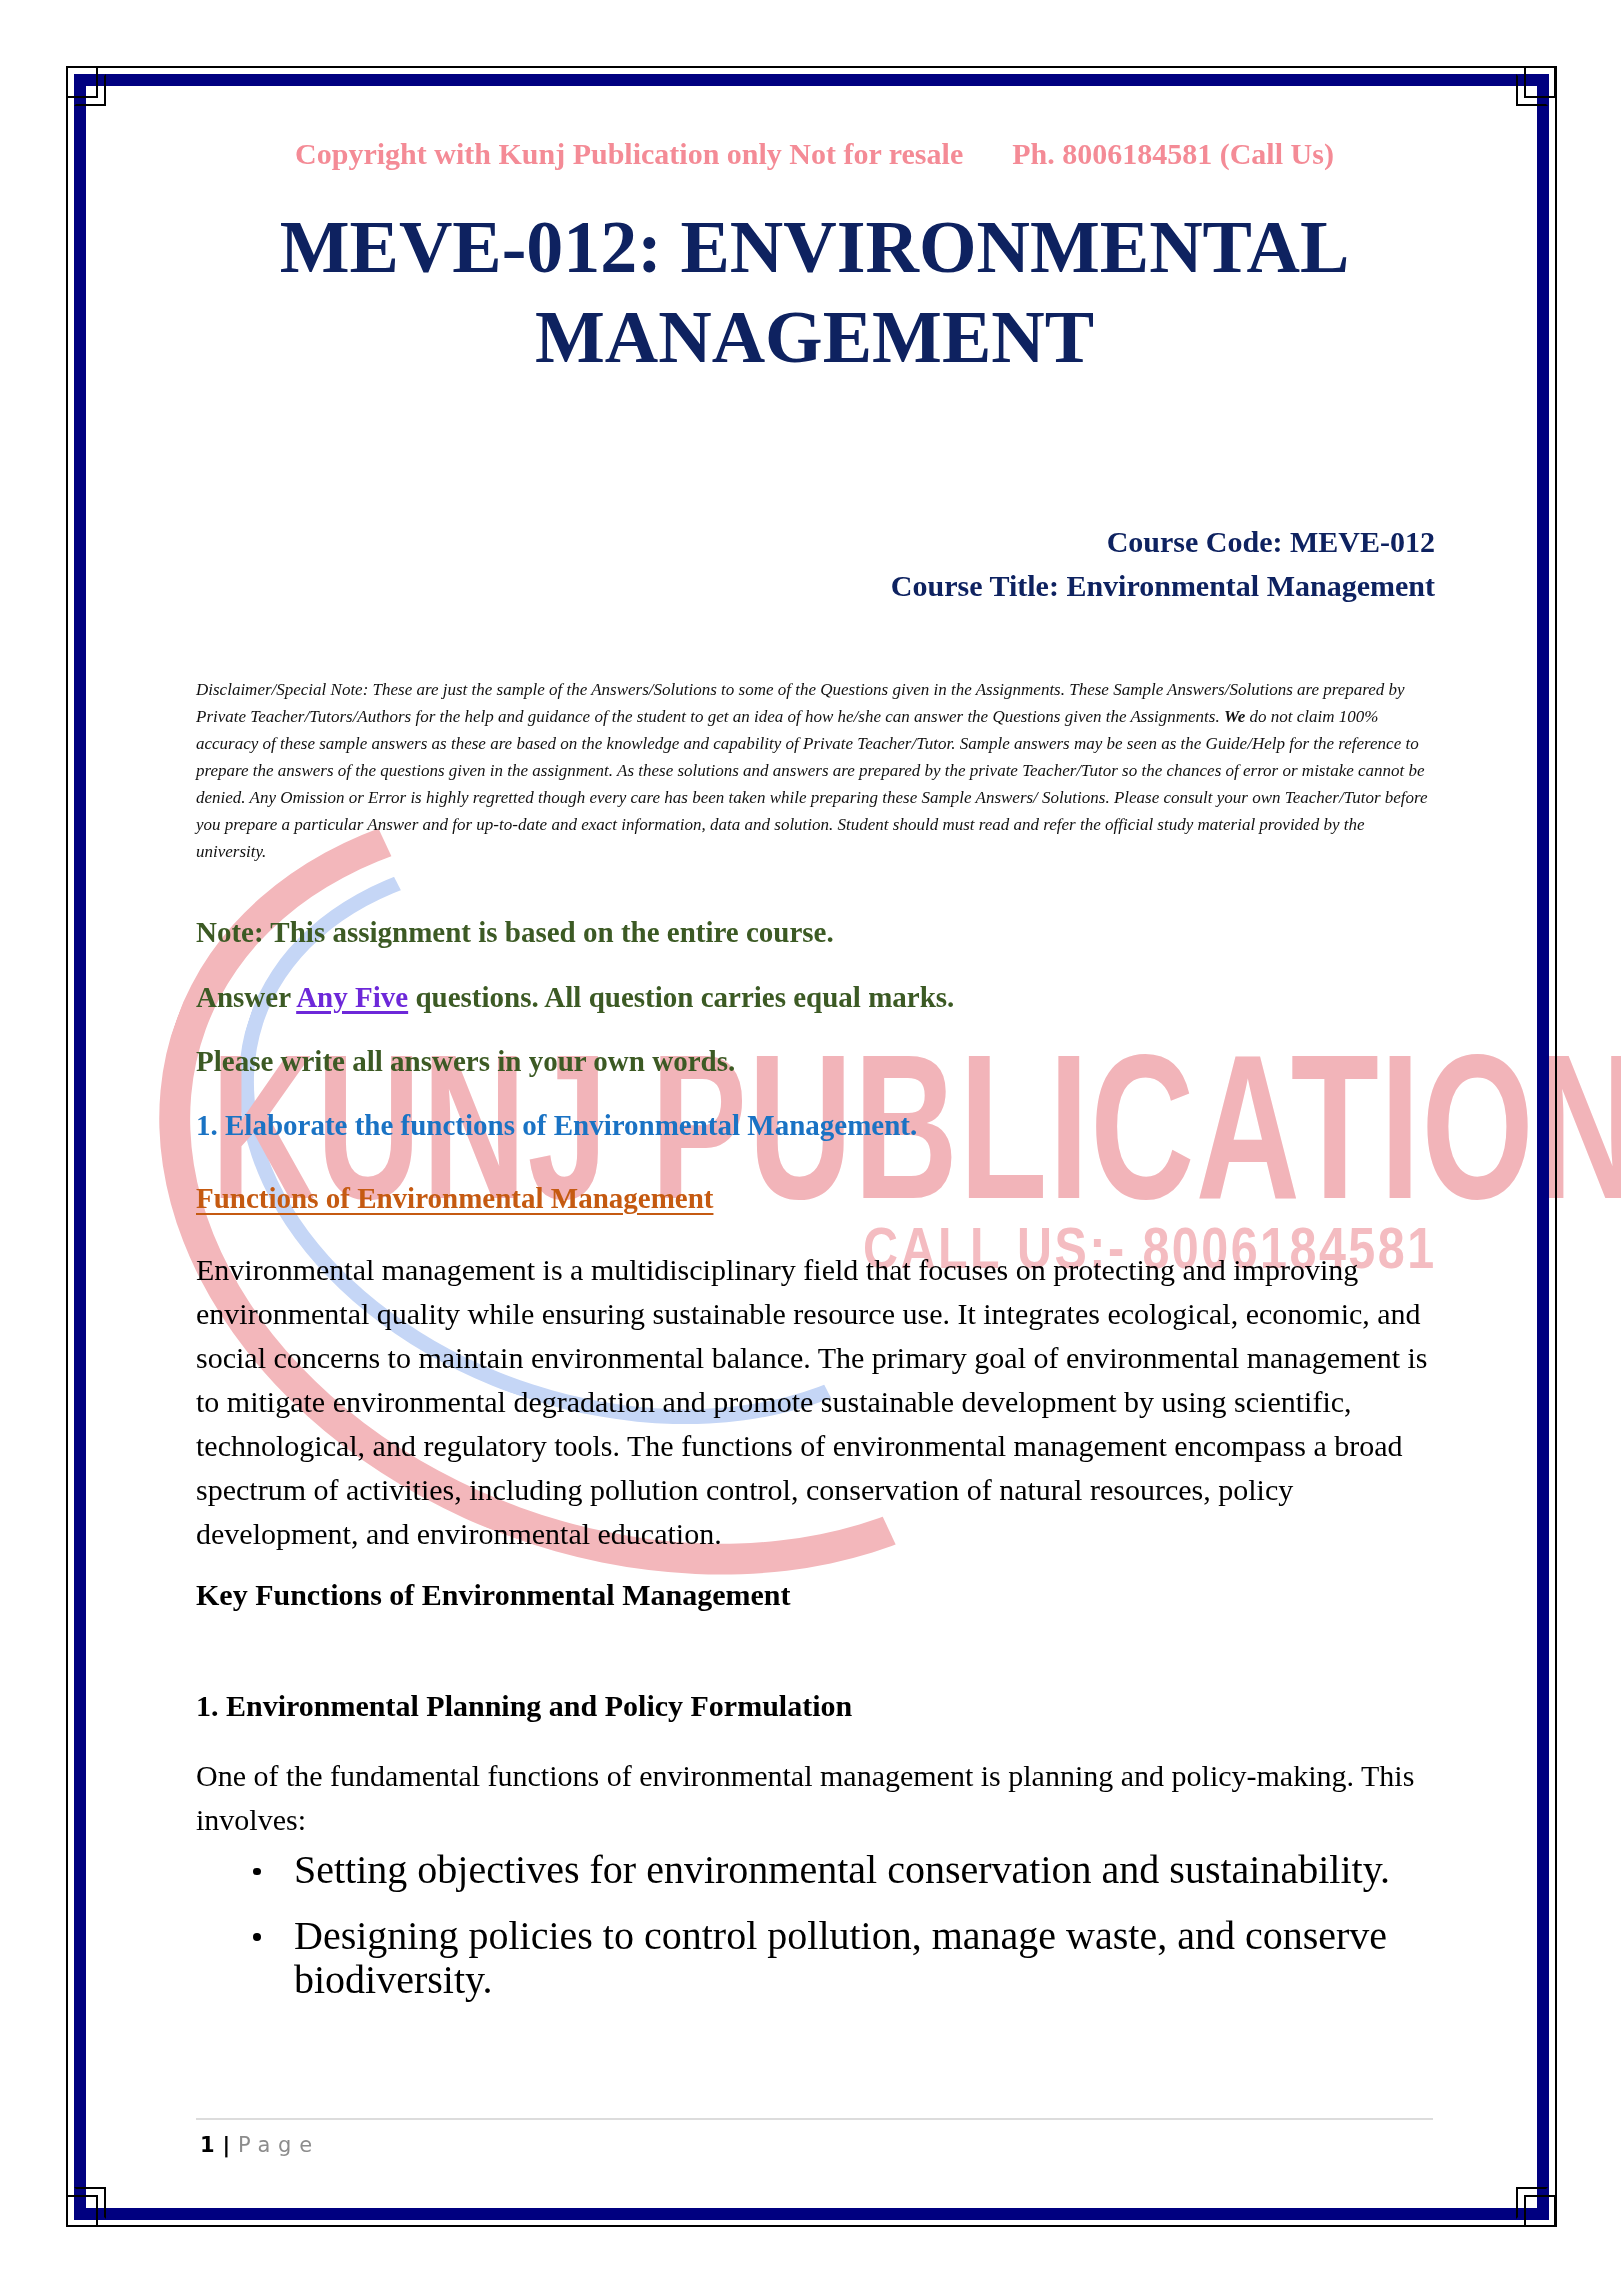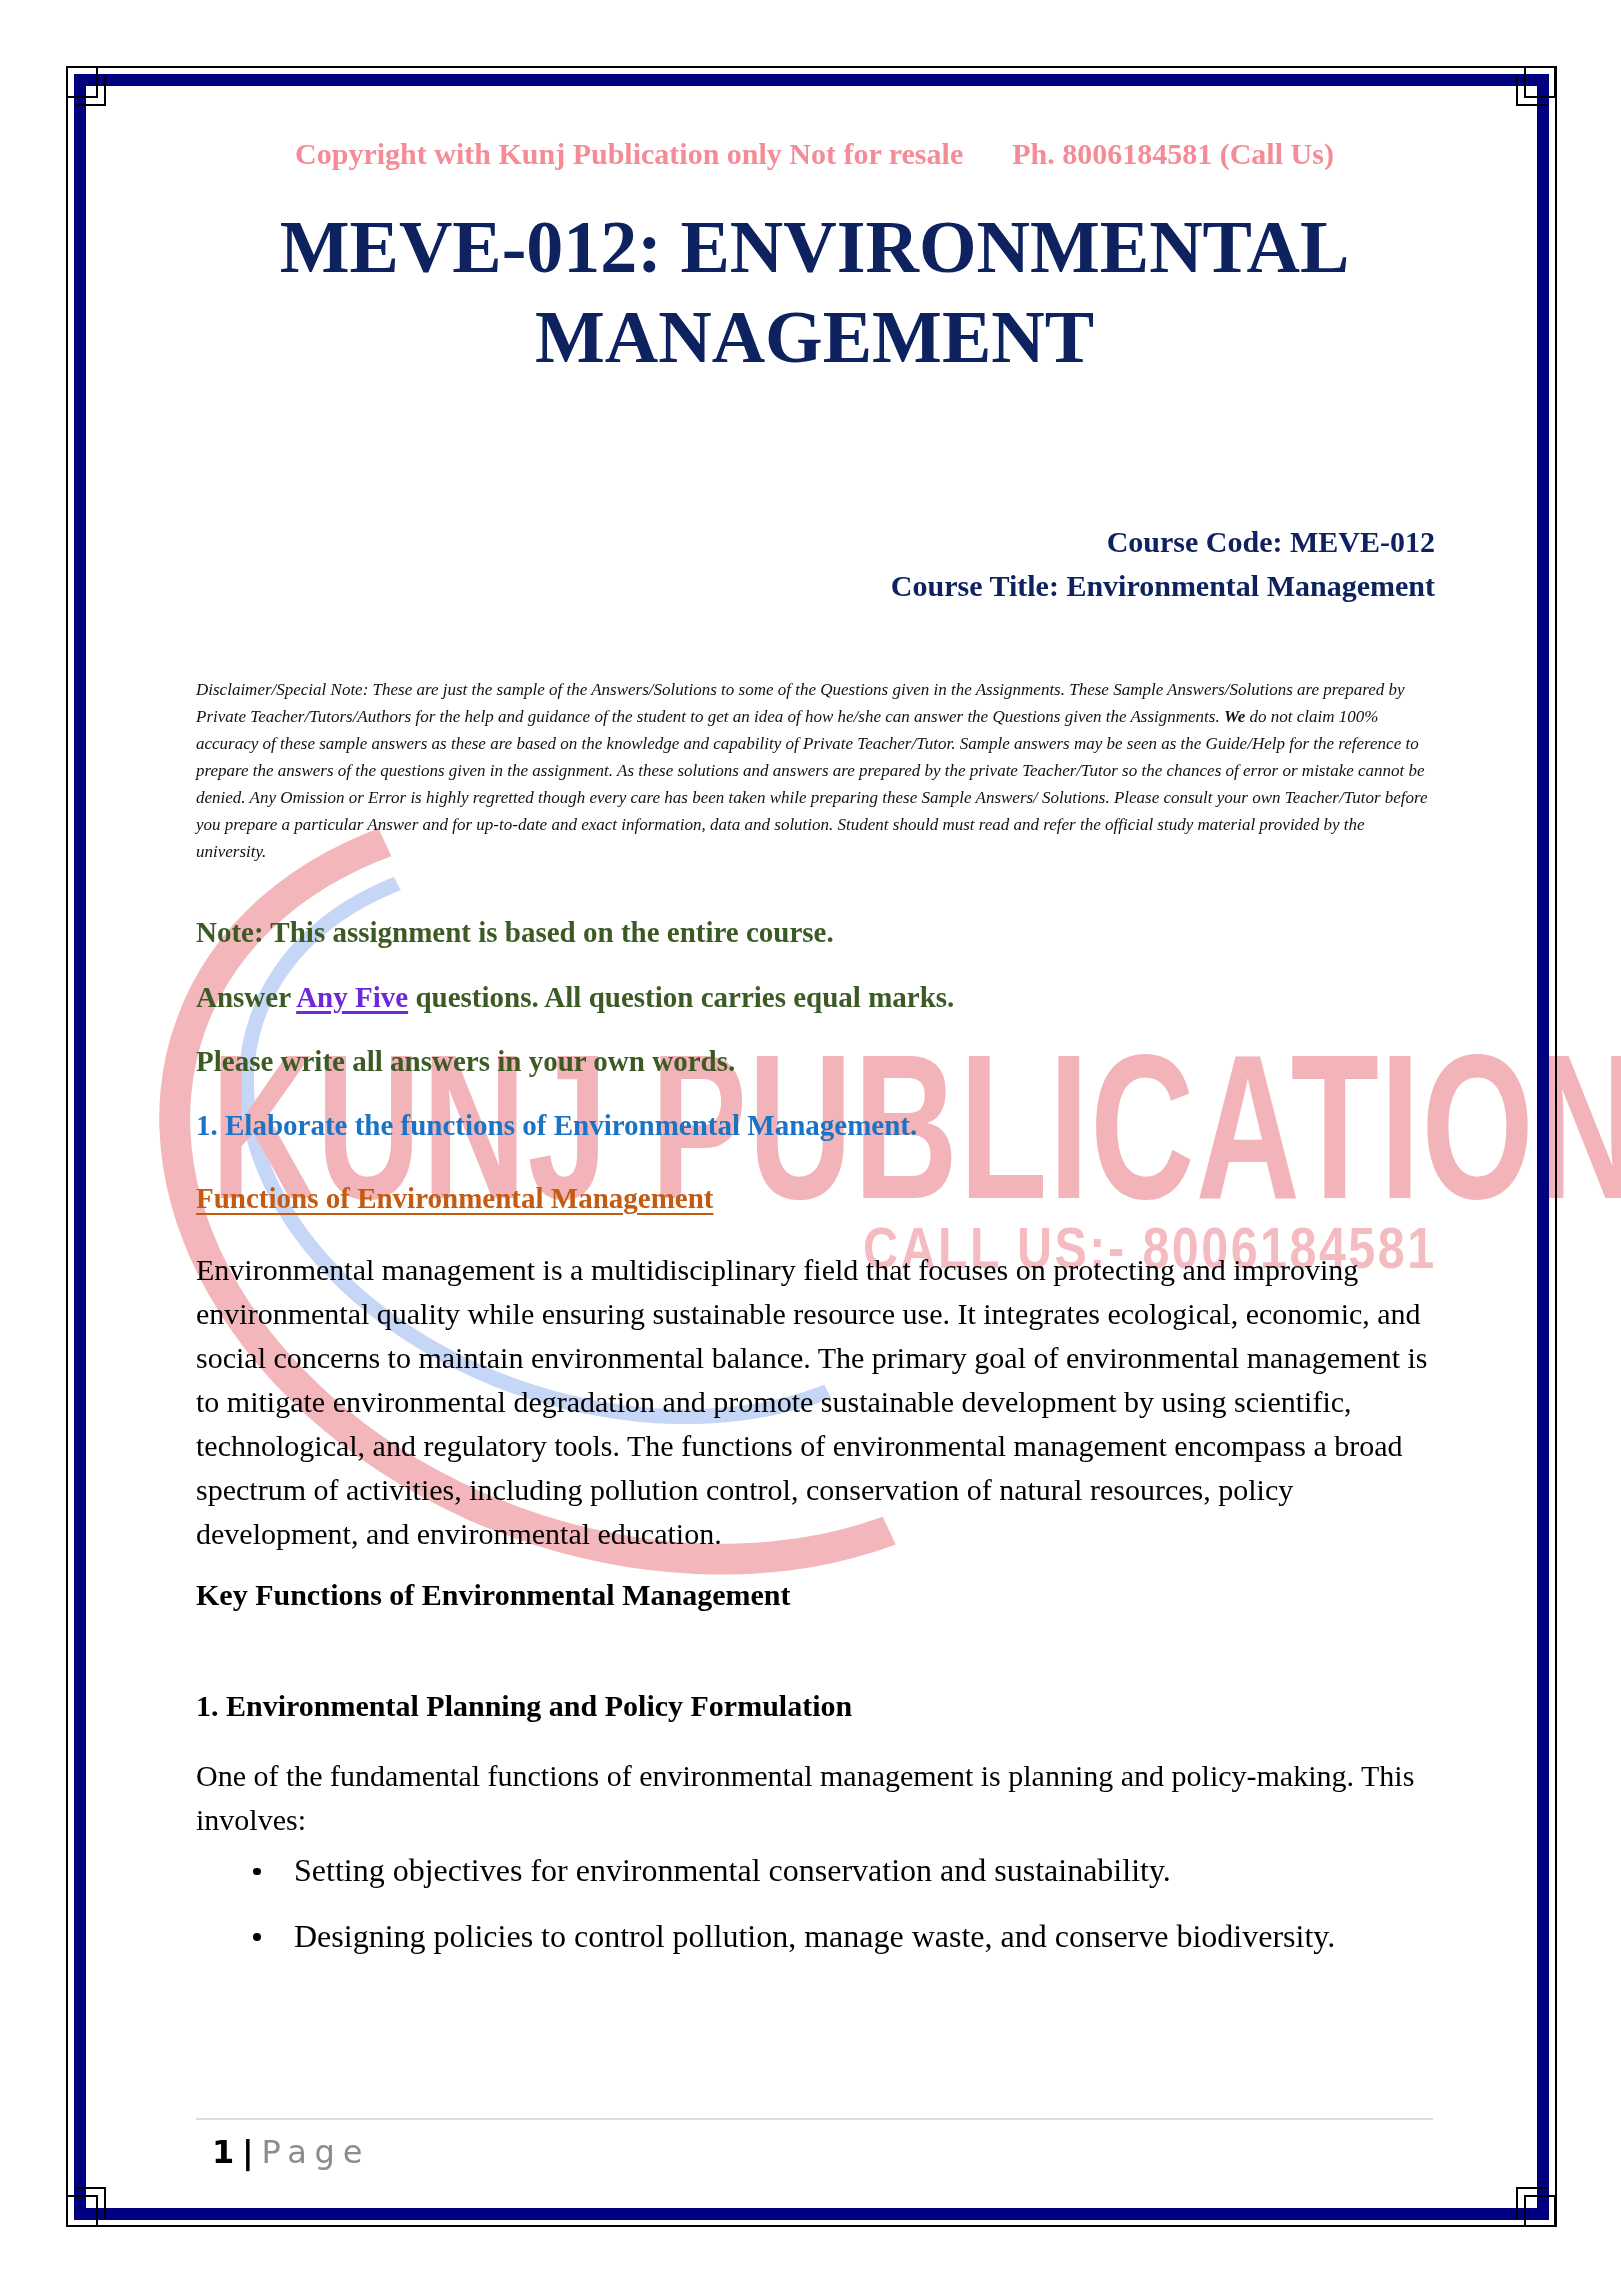--- a/index.html
+++ b/index.html
@@ -70,25 +70,25 @@
     .note { position: absolute; left: 0; font-weight: bold; font-size: 29px; color: #3c5a24; white-space: nowrap; }
     .note u { color: #6d28d9; text-decoration: underline; text-decoration-thickness: 2.9px; text-underline-offset: 3.9px; }
 
     .question { position: absolute; top: 1109px; left: 0; font-weight: bold; font-size: 29px; color: #1a73c4; white-space: nowrap; }
     .section-head { position: absolute; top: 1182px; left: 0; font-weight: bold; font-size: 29px; color: #c55a11; text-decoration: underline; text-decoration-thickness: 2px; text-underline-offset: 4.9px; white-space: nowrap; }
 
     .body-para { position: absolute; left: 0; width: 1237px; font-size: 30px; line-height: 44px; color: #000; }
     .subhead { position: absolute; left: 0; font-weight: bold; font-size: 30px; color: #000; white-space: nowrap; }
 
     .bullets { position: absolute; top: 1848px; left: 0; width: 1237px; list-style: none; }
-    .bullets li { position: relative; padding-left: 98px; font-size: 32px; line-height: 44px; margin-bottom: 21.6px; }
+    .bullets li { position: relative; padding-left: 98px; font-size: 40px; line-height: 44px; margin-bottom: 21.6px; }
     .bullets li .dot { position: absolute; left: 57px; top: 19.6px; width: 7.8px; height: 7.8px; border-radius: 50%; background: #000; }
 
     .footer-rule { position: absolute; top: 2118px; left: 0; width: 1237px; height: 2px; background: #dcdcdc; }
-    .footer { position: absolute; top: 2133px; left: 16px; font-family: "DejaVu Sans", "Liberation Sans", sans-serif; font-size: 32px; color: #000; white-space: nowrap; }
+    .footer { position: absolute; top: 2133px; left: 4px; font-family: "DejaVu Sans", "Liberation Sans", sans-serif; font-size: 21px; color: #000; white-space: nowrap; }
     .footer .num { font-weight: bold; }
     .footer .bar { font-weight: bold; margin: 0 7.8px; }
     .footer .pg { color: #8c8c8c; letter-spacing: 7.8px; }
   </style>
 </head>
 <body>
 
 <div class="watermark">
   <div class="wm-arc-red"></div>
   <div class="wm-arc-blue"></div>

